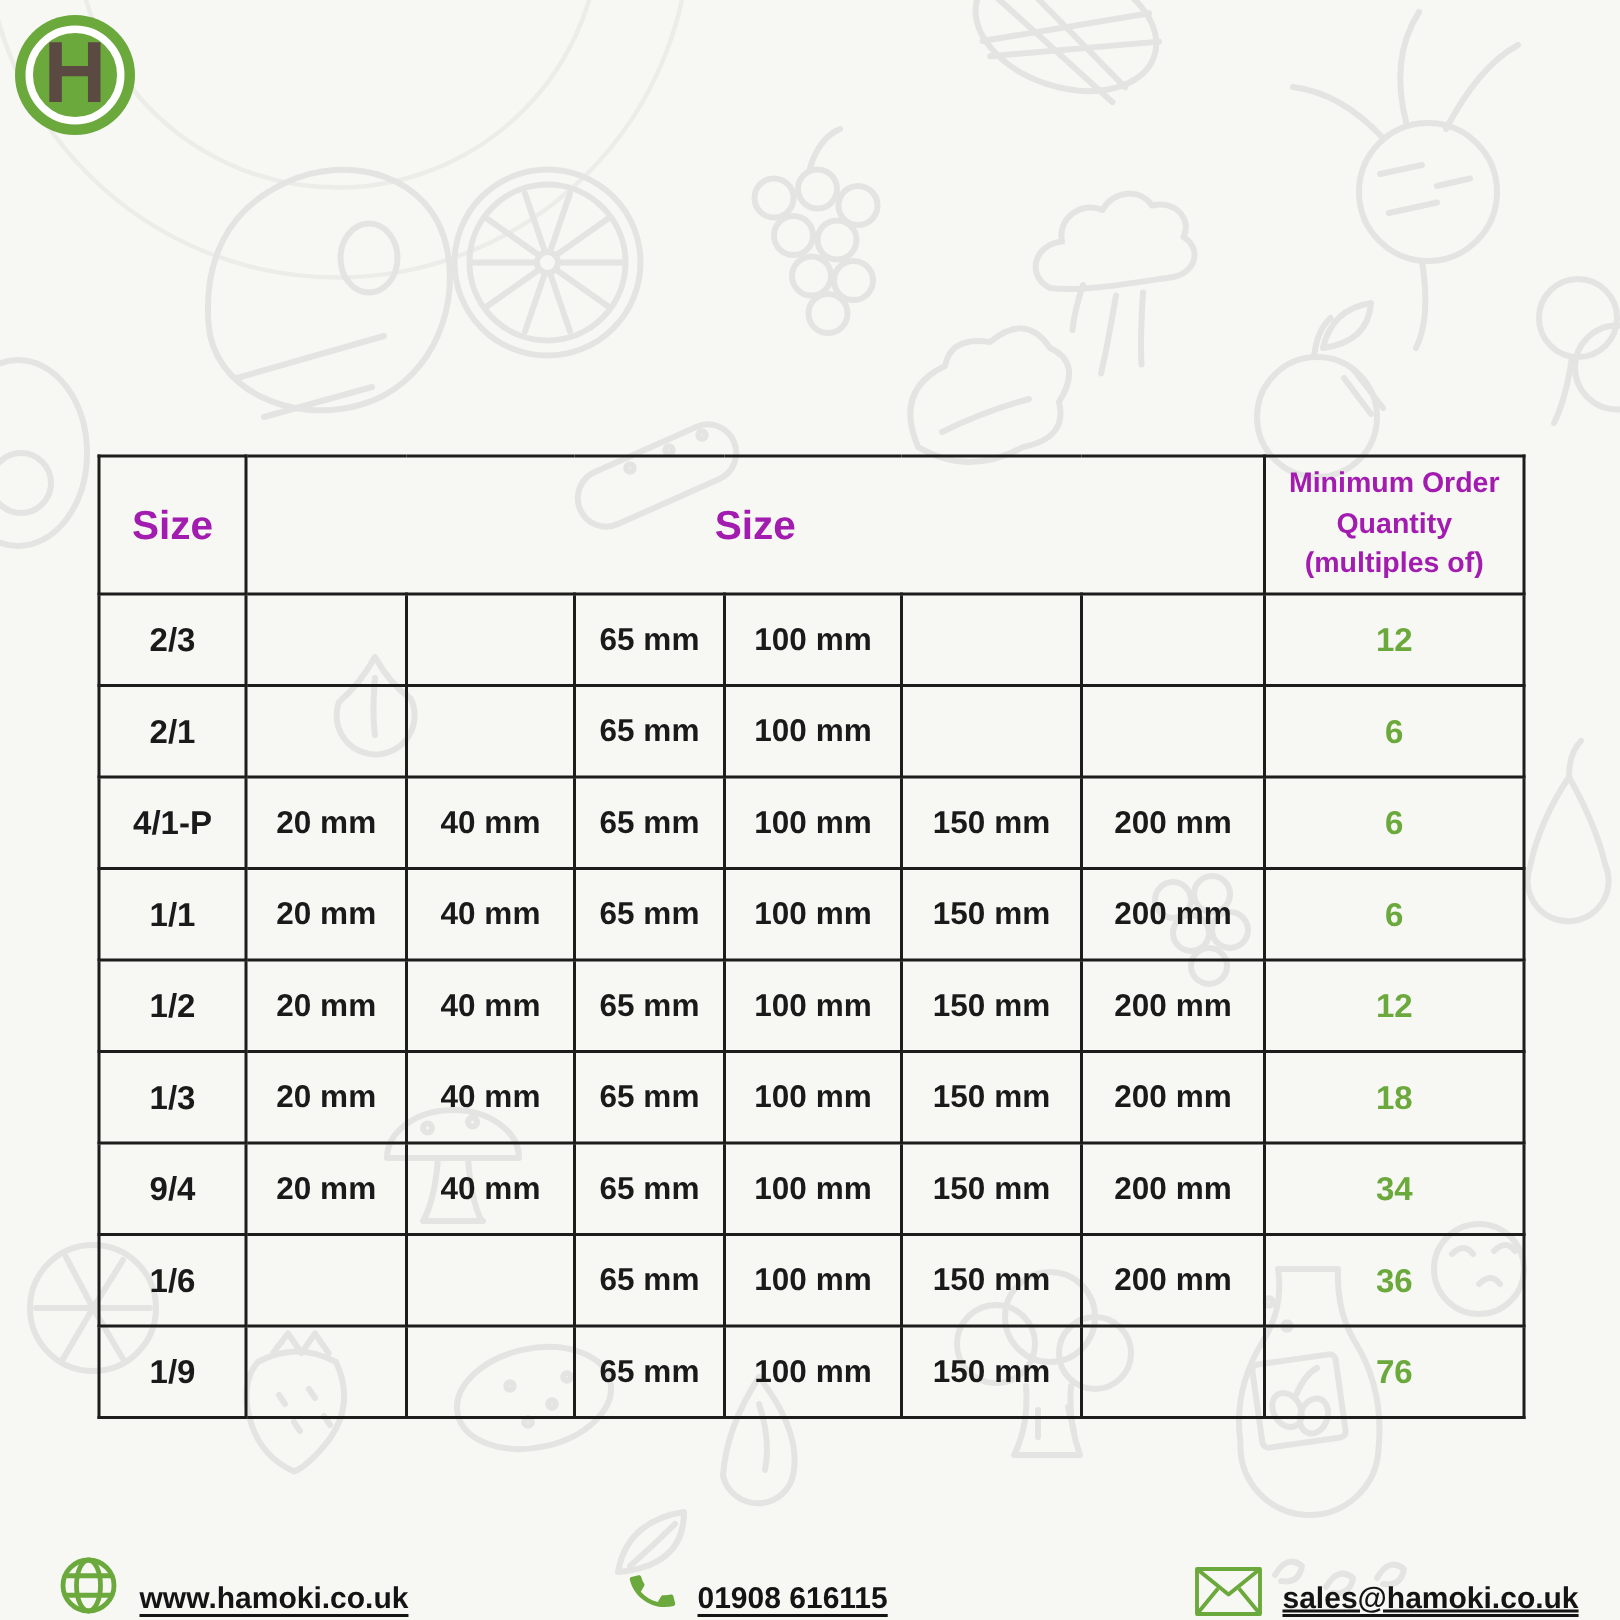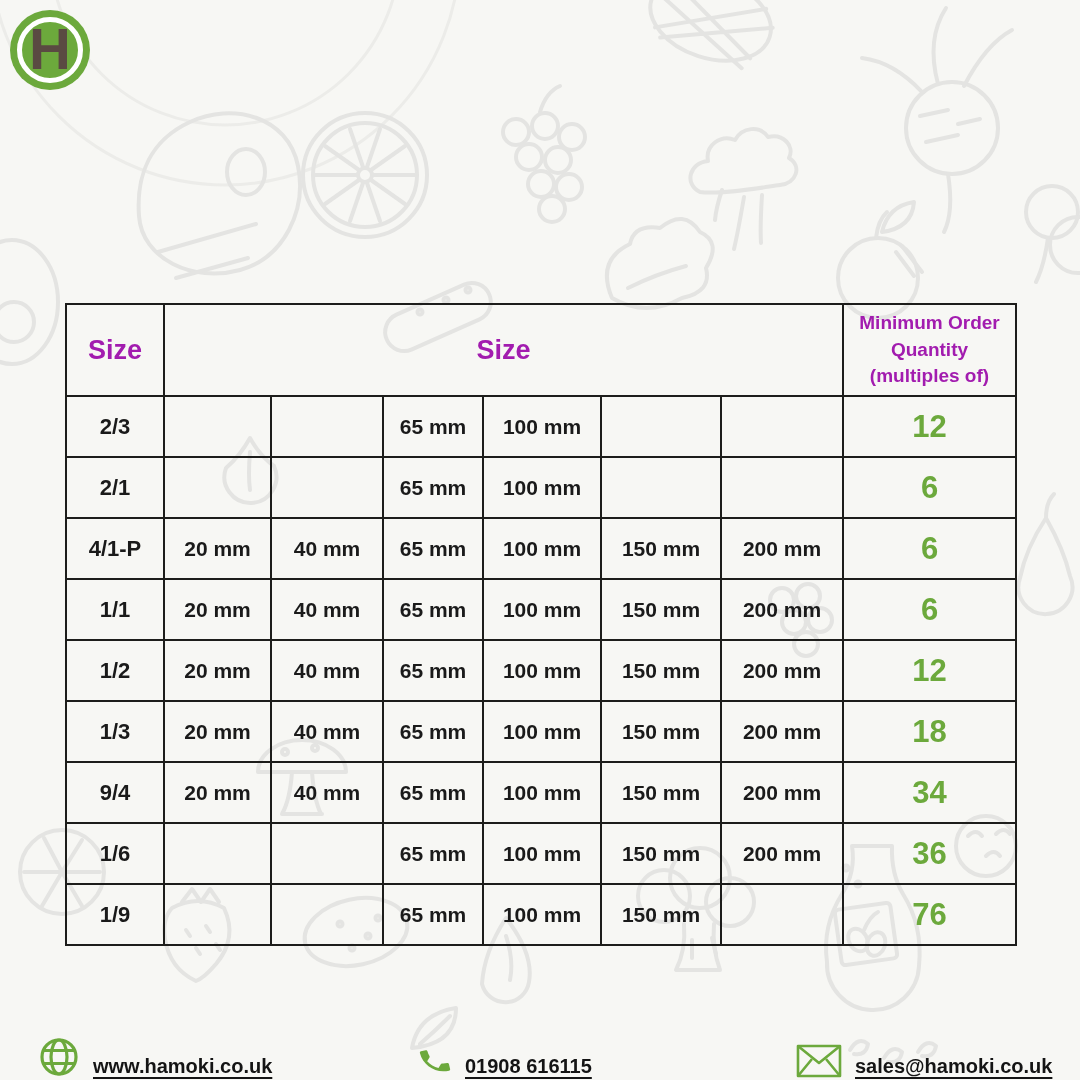--- a/index.html
+++ b/index.html
@@ -34,35 +34,35 @@
   table.spec th, table.spec td{
     border:2px solid #1d1d1b;text-align:center;vertical-align:middle;
     padding:0 4px;background:transparent;
   }
   thead tr{height:92px;}
   thead th{background:#6CA93C;color:#a21caf;font-weight:800;font-size:27px;}
   thead th.moq-h{font-size:19px;line-height:1.4;padding:0 10px;}
   tbody tr{height:61px;}
   tbody td{font-weight:700;font-size:21px;color:#1a1a1a;white-space:nowrap;}
   tbody td.size{font-size:22px;}
-  tbody td.moq{color:#6CA93C;font-size:31px;font-weight:800;}
+  tbody td.moq{color:#6CA93C;font-size:22px;font-weight:800;}
 
   
   .footer-item{
     position:absolute;top:1030px;height:48px;
     display:flex;align-items:flex-end;gap:13px;
   }
   .footer-item .label{
     font-weight:800;font-size:20px;color:#141414;
     text-decoration:underline;text-decoration-thickness:2px;text-underline-offset:4px;
     cursor:pointer;
   }
   #f-web{left:38px;}
   #f-phone{left:418px;}
-  #f-email{left:796px;}
+  #f-email{left:796px;text-decoration:underline;}
   .icn{flex:0 0 auto;display:block;}
 </style>
 </head>
 <body>
 
 <svg class="pattern" width="1080" height="1080" viewBox="0 0 1080 1080">
   <g fill="none" stroke="#e4e4e2" stroke-width="4" stroke-linecap="round" stroke-linejoin="round">
 
     <g stroke="#ecece9" stroke-width="3">
       <circle cx="225" cy="-50" r="175"></circle>

